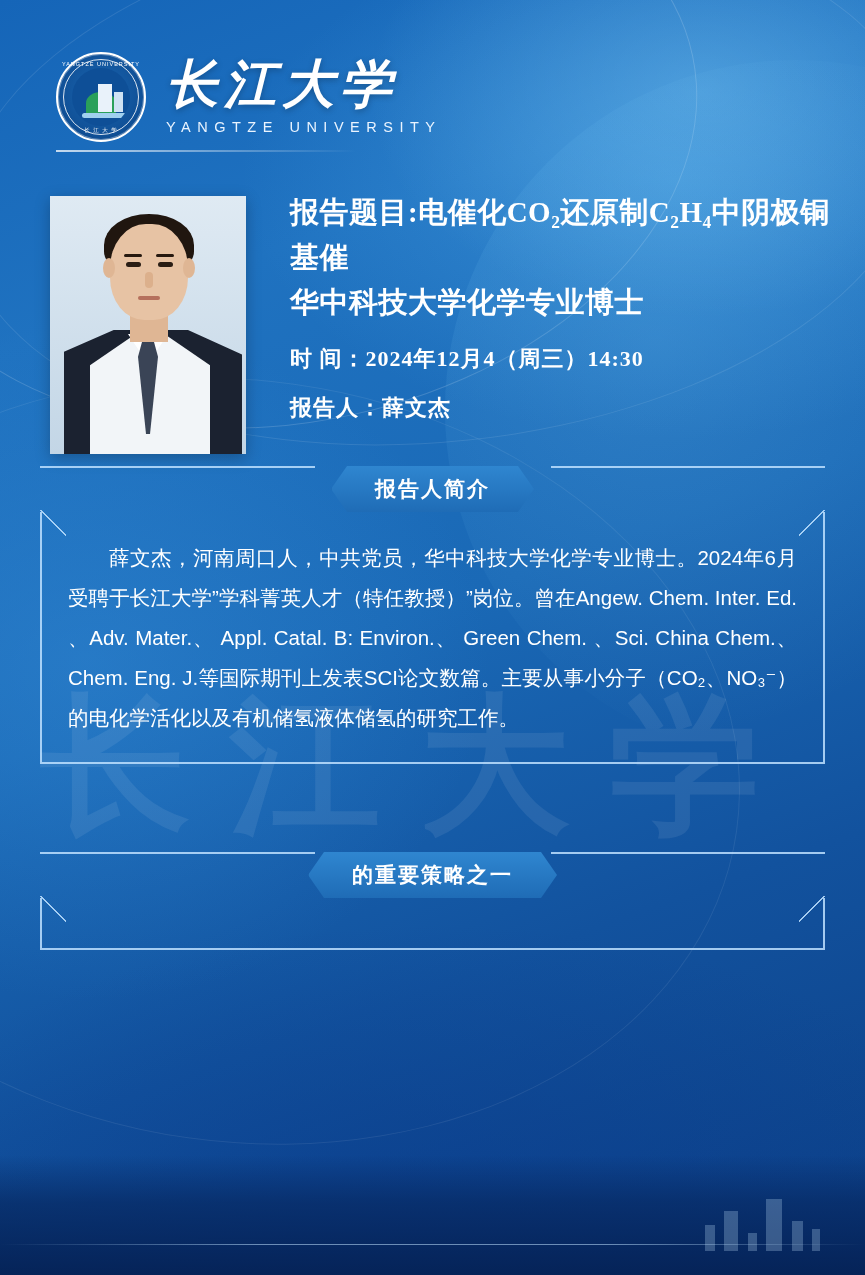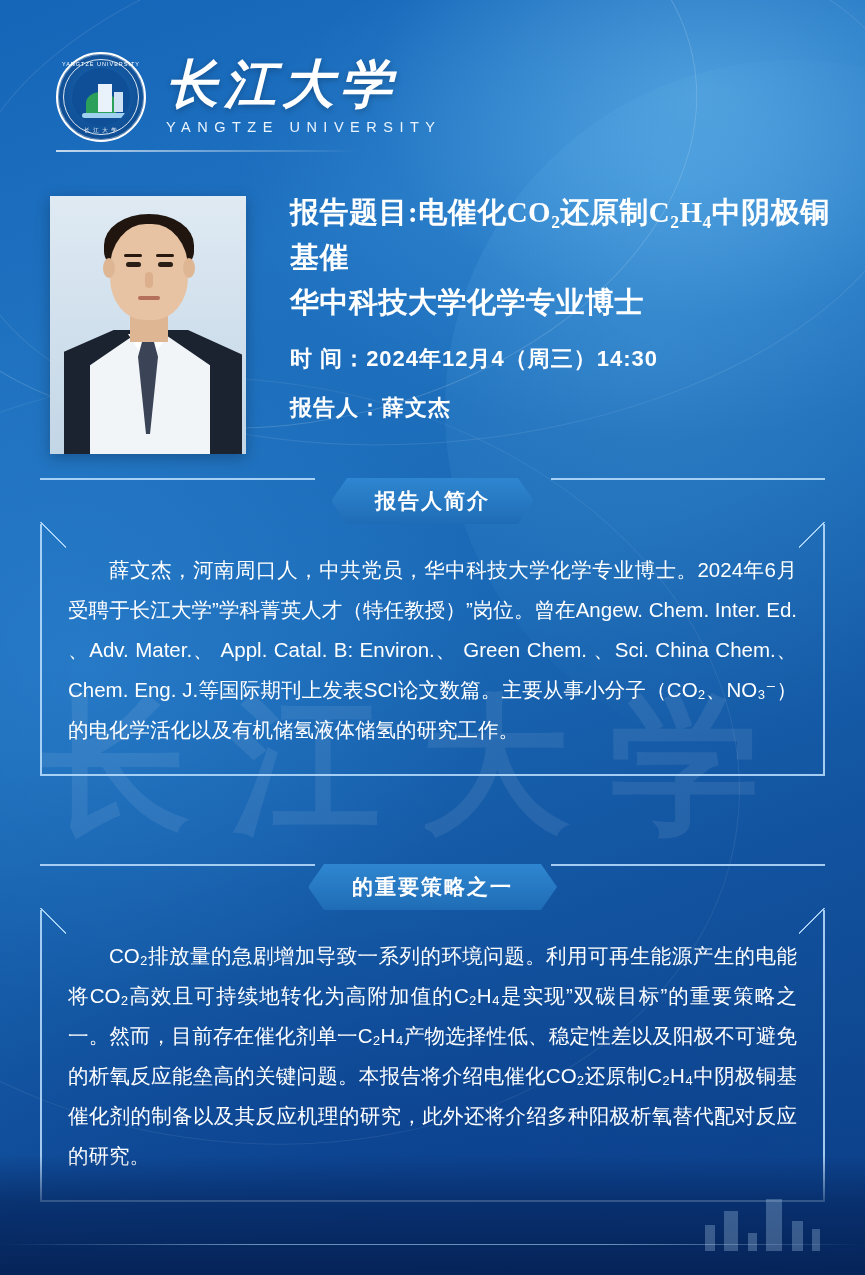--- a/index.html
+++ b/index.html
@@ -92,25 +92,25 @@
      clip-path:polygon(14% 0, 46% 0, 100% 18%, 100% 100%, 38% 100%, 54% 54%);}
   .p-tie{position:absolute;left:88px;top:146px;width:20px;height:92px;background:#3a4456;
      clip-path:polygon(20% 0, 80% 0, 100% 16%, 60% 100%, 40% 100%, 0 16%);}
   .p-collar{position:absolute;left:78px;top:138px;width:40px;height:18px;background:#fff;
      clip-path:polygon(0 0,100% 0,70% 100%,30% 100%);}
 
   .info{position:absolute;left:290px;top:190px;width:540px;color:#ffffff;}
   .info .title{font-size:29px;font-weight:bold;line-height:1.55;letter-spacing:0.5px;
      font-family:"Liberation Serif","DejaVu Serif",serif;}
   .info .row{font-size:22px;font-weight:bold;margin-top:19px;letter-spacing:1px;}
-  .info .row.first{}
+  .info .row.first{font-family:Liberation Serif, serif;}
 
   
   .sec{position:absolute;left:40px;width:785px;}
-  .sec-hd{position:relative;height:46px;margin-top:12px;}
+  .sec-hd{position:relative;height:46px;}
   .sec-hd .chip{
     position:absolute;left:50%;transform:translateX(-50%);
     top:0;height:46px;line-height:46px;padding:0 44px;color:#fff;
     font-size:21px;font-weight:bold;letter-spacing:2px;white-space:nowrap;
     background:linear-gradient(180deg,#2f86d0 0%,#1f6cb6 100%);
     clip-path:polygon(16px 0, calc(100% - 16px) 0, 100% 50%, calc(100% - 16px) 100%, 16px 100%, 0 50%);
     box-shadow:0 2px 8px rgba(0,0,0,.18);
   }
   .sec-hd .lwing,.sec-hd .rwing{
     position:absolute;top:0;height:46px;width:calc(50% - 118px);
@@ -212,21 +212,20 @@
 
   <div class="sec sec2">
     <div class="sec-hd">
       <div class="lwing"></div>
       <div class="rwing"></div>
       <div class="chip">的重要策略之一</div>
     </div>
     <div class="sec-body">
       <div class="frame-cut cut-tl"></div>
       <div class="frame-cut cut-tr"></div>
-      <p>CO₂排放量的急剧增加导致一系列的环境问题。利用可再生能源产生的电能将CO₂高效且可持续地转化为高附加值的C₂H₄是实现”双碳目标”的重要策略之一。然而，目前存在催化剂单一C₂H₄产物选择性低、稳定性差以及阳极不可避免的析氧反应能垒高的关键问题。本报告将介绍电催化CO₂还原制C₂H₄中阴极铜基催化剂的制备以及其反应机理的研究，此外还将介绍多种阳极析氧替代配对反应的研究。</p>
     </div>
   </div>
 
   <div class="bottombar"></div>
   <div class="city">
     <span style="width:10px;height:26px"></span>
     <span style="width:14px;height:40px"></span>
     <span style="width:9px;height:18px"></span>
     <span style="width:16px;height:52px"></span>
     <span style="width:11px;height:30px"></span>

